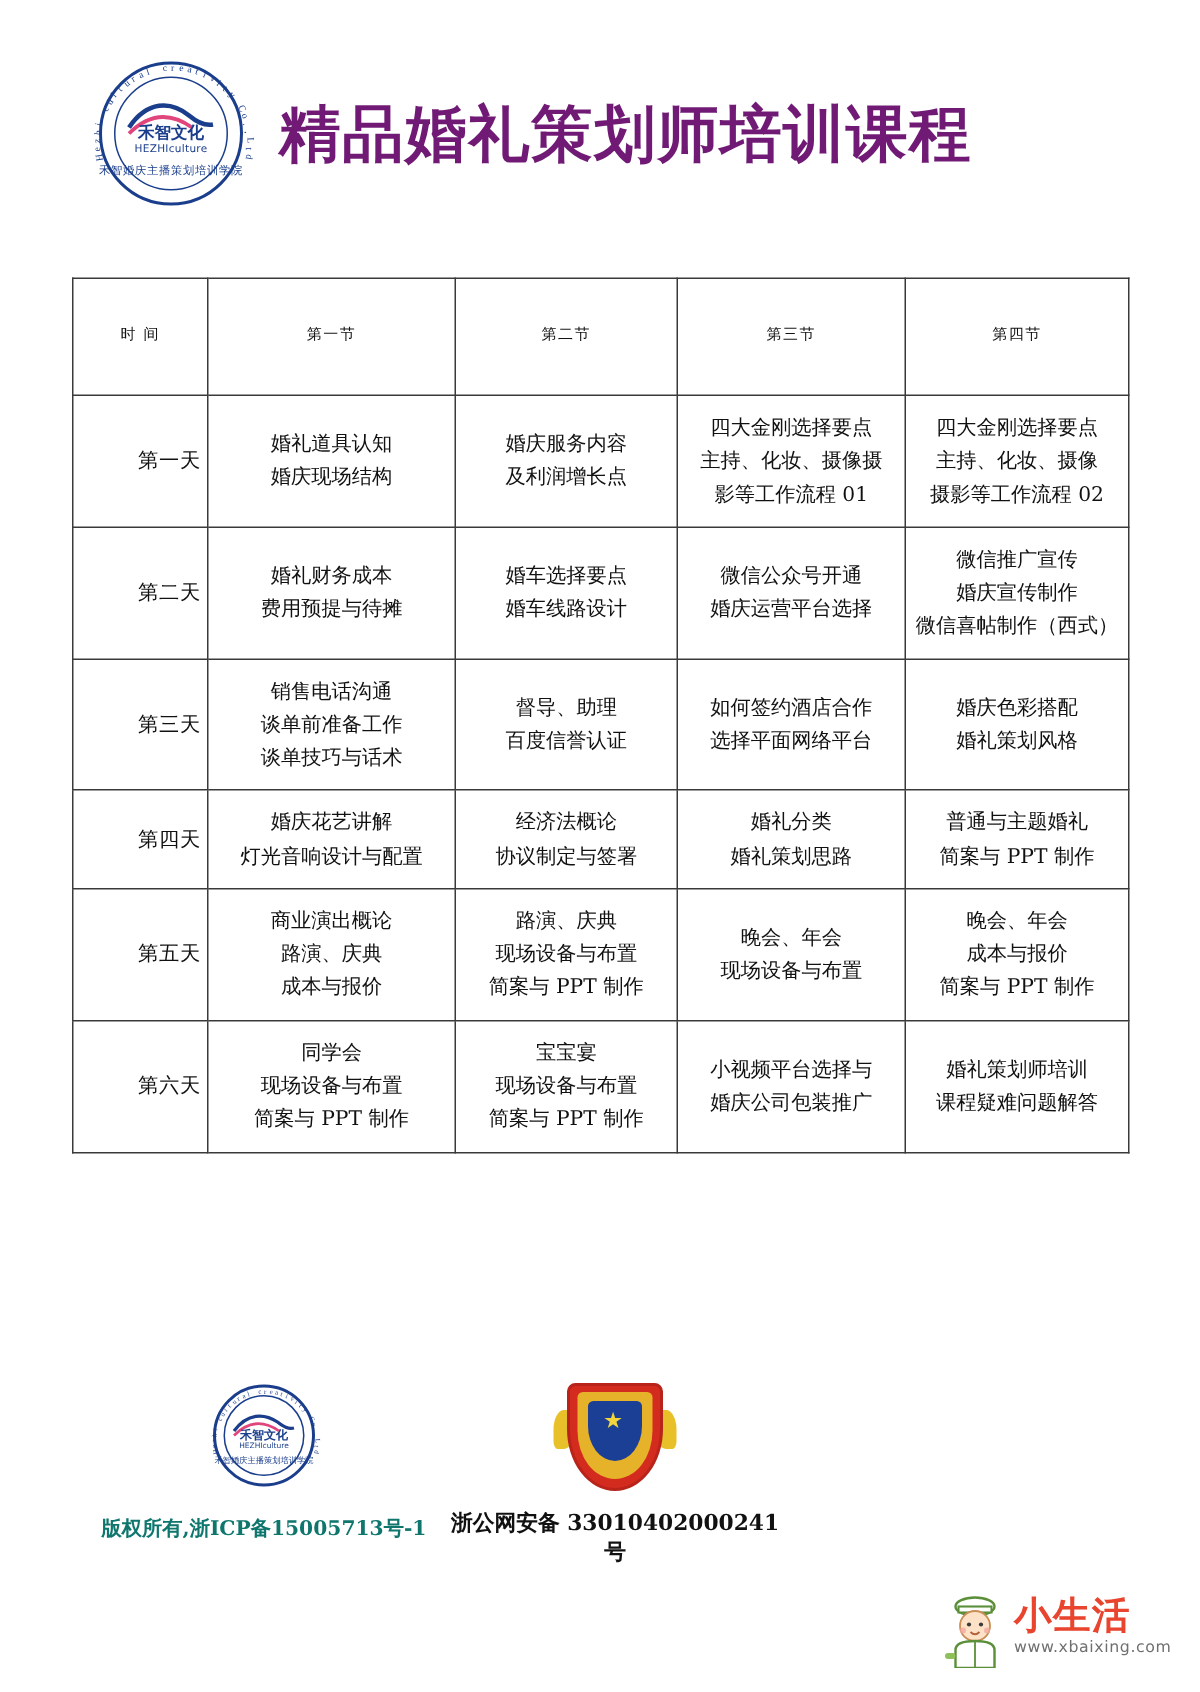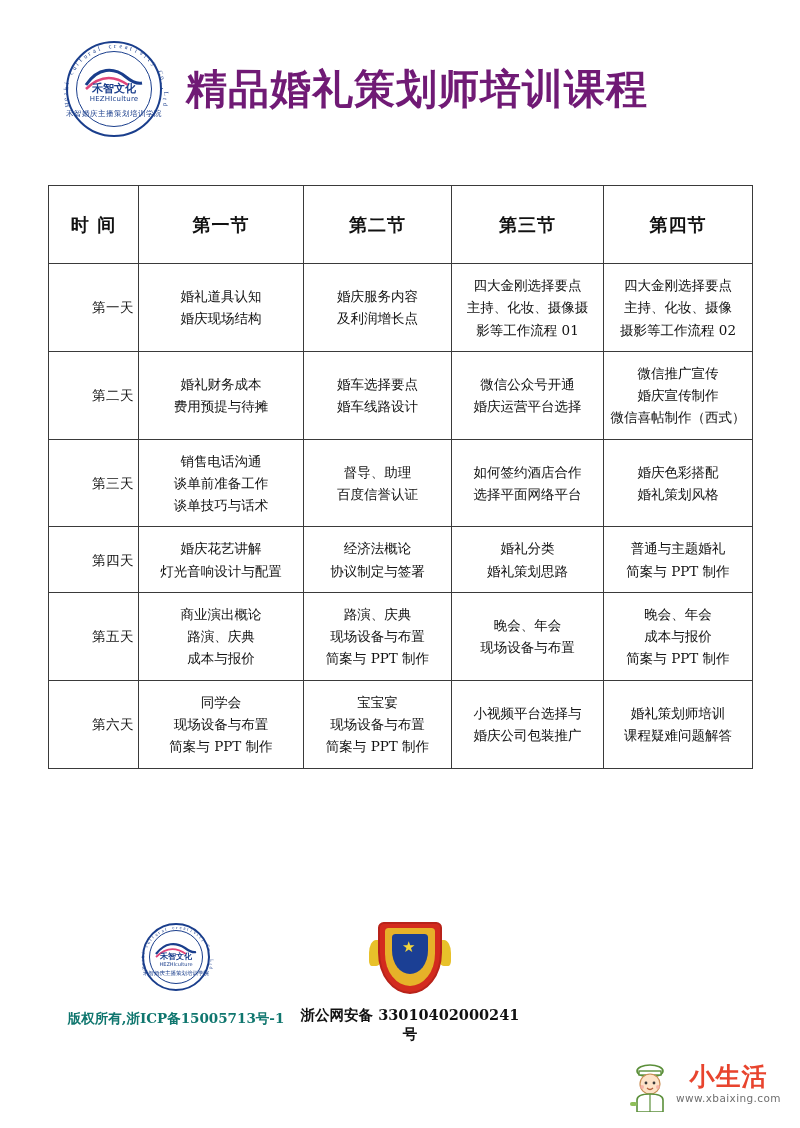--- a/index.html
+++ b/index.html
@@ -119,22 +119,22 @@
     border: 1px solid #3a3a3a;
     text-align: center;
     vertical-align: middle;
     font-size: 13.5px;
     line-height: 1.65;
     padding: 10px 4px;
     font-family: "DejaVu Serif", "Liberation Serif", serif;
   }
   table.schedule th {
     height: 78px;
-    font-weight: bold;
-    font-size: 18px;
+    font-weight: normal;
+    font-size: 10px;
     letter-spacing: 1px;
   }
   table.schedule td.day {
     font-size: 13.5px;
     letter-spacing: .5px;
     text-align: right;
   }
   col.c0 { width: 90px; }
   col.c1 { width: 165px; }
   col.c2 { width: 148px; }
@@ -285,21 +285,20 @@
     position: absolute; left: 0; top: 4px; width: 44px; height: 50px;
   }
   .wm-text {
     position: absolute; left: 48px; top: 6px;
   }
   .wm-title {
     font-size: 25px; font-weight: bold; color: #e8442e;
     font-family: "DejaVu Sans", sans-serif;
     letter-spacing: 1px;
     line-height: 1.05;
-    text-align: center;
   }
   .wm-url {
     font-size: 10.5px; color: #6f6f6f;
     font-family: "DejaVu Sans", sans-serif;
     letter-spacing: .4px;
     margin-top: 2px;
   }
 </style>
 </head>
 <body>

